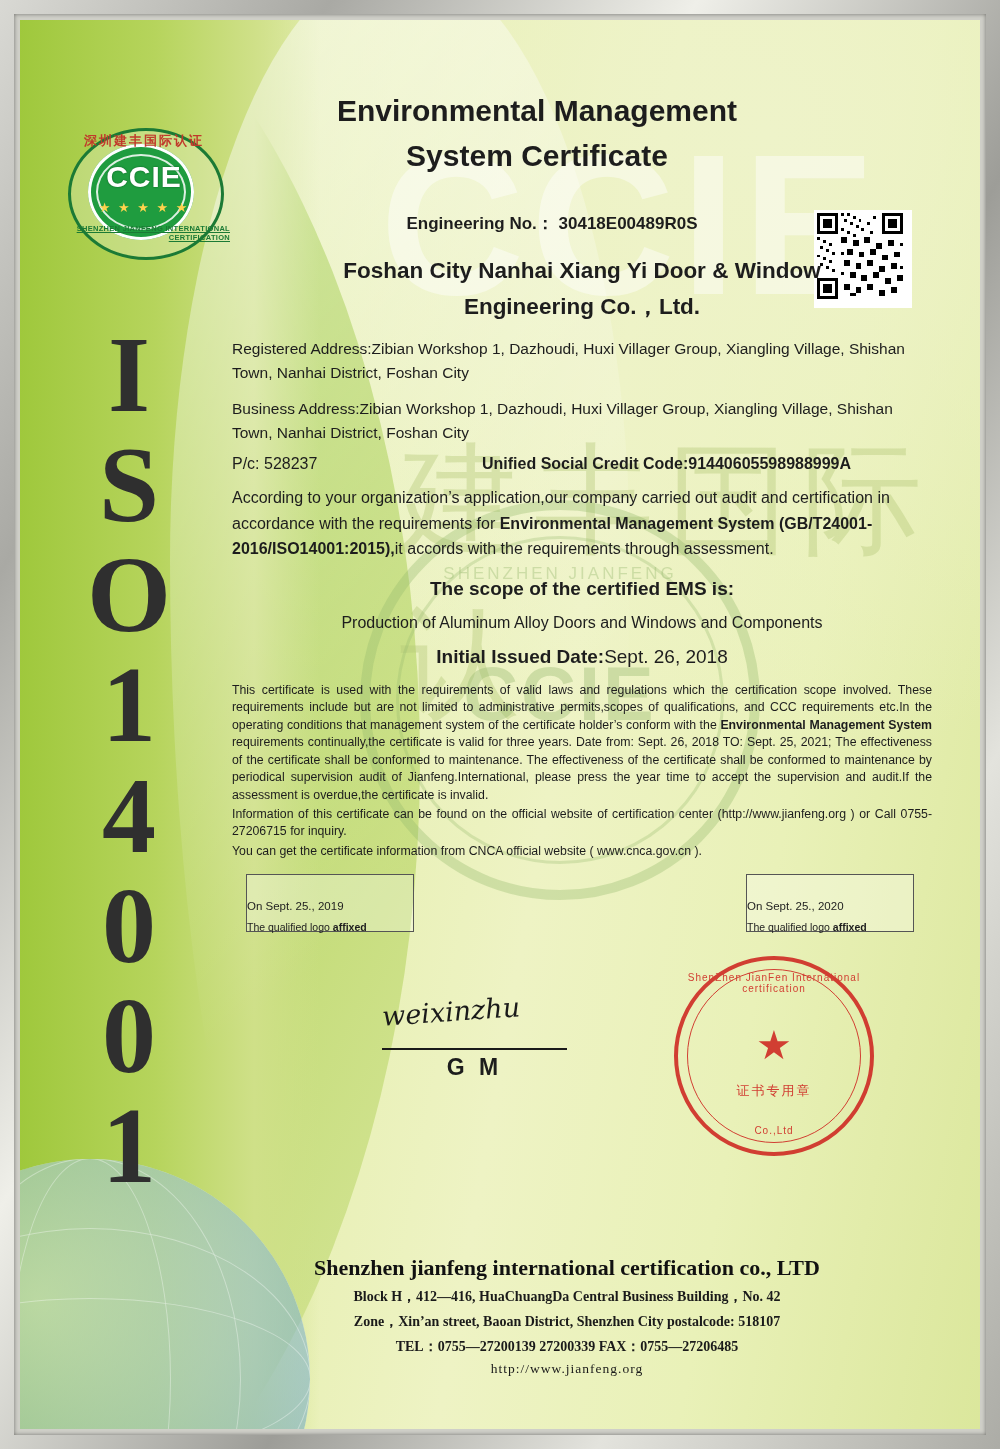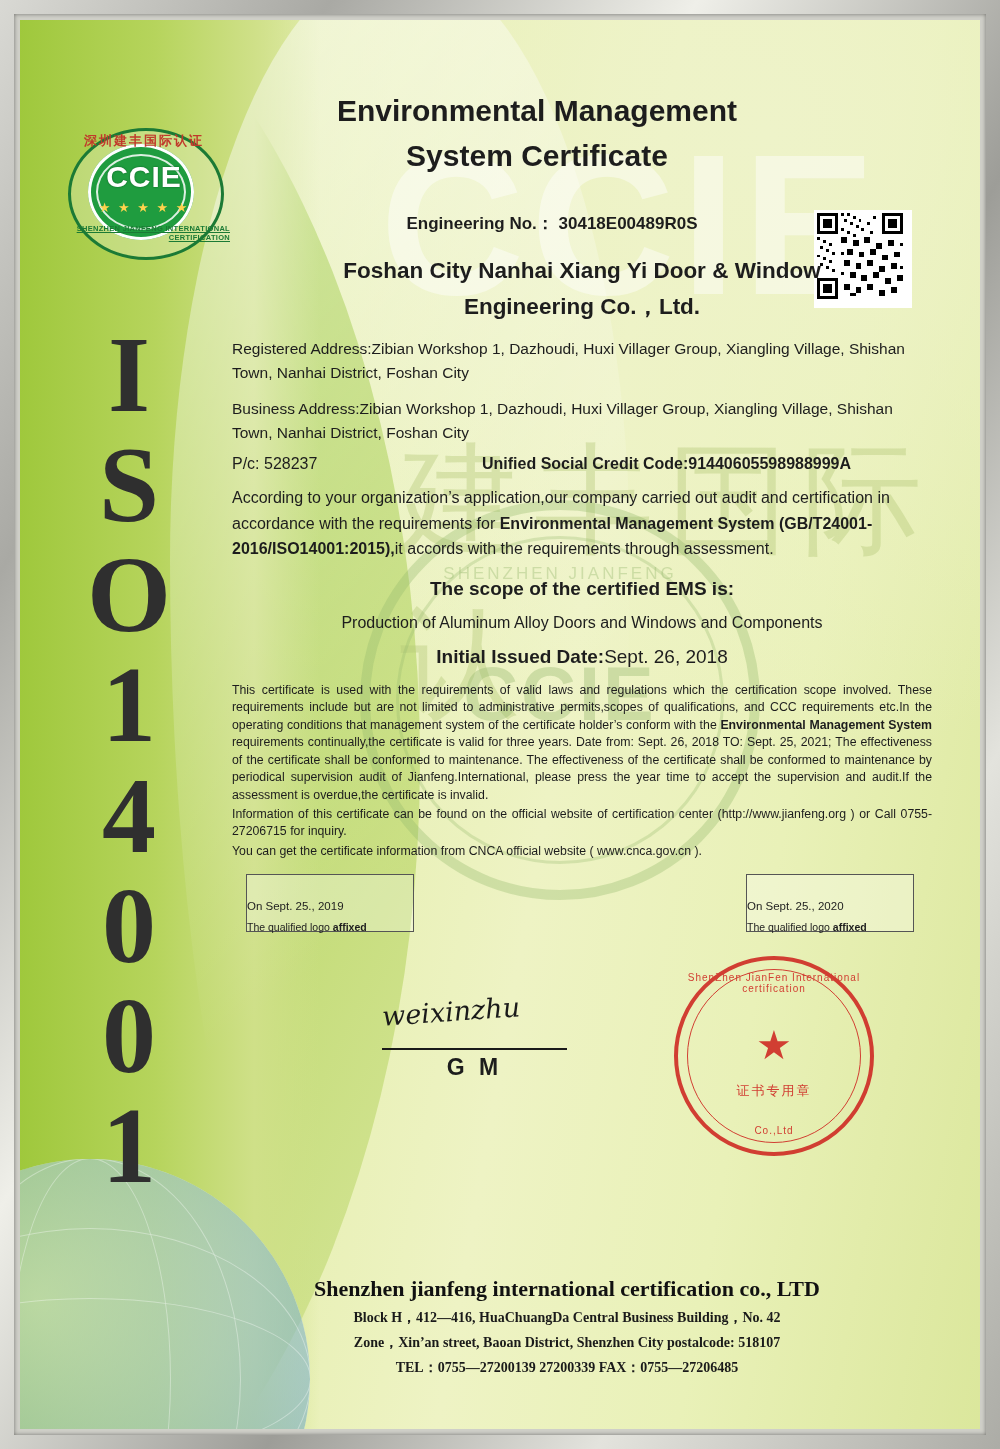--- a/index.html
+++ b/index.html
@@ -633,16 +633,17 @@
           <div class="en2">Co.,Ltd</div>
         </div>
       </div>
     </div>
 
     <div class="footer">
       <div class="org">Shenzhen jianfeng international certification co., LTD</div>
       <div class="addr1">Block H，412—416, HuaChuangDa Central Business Building，No. 42</div>
       <div class="addr2">Zone，Xin’an street, Baoan District, Shenzhen City  postalcode: 518107</div>
       <div class="tel">TEL：0755—27200139  27200339        FAX：0755—27206485</div>
+      <div class="url">http://www.jianfeng.org</div>
     </div>
 
   </div>
 </div>
 
 </body></html>

